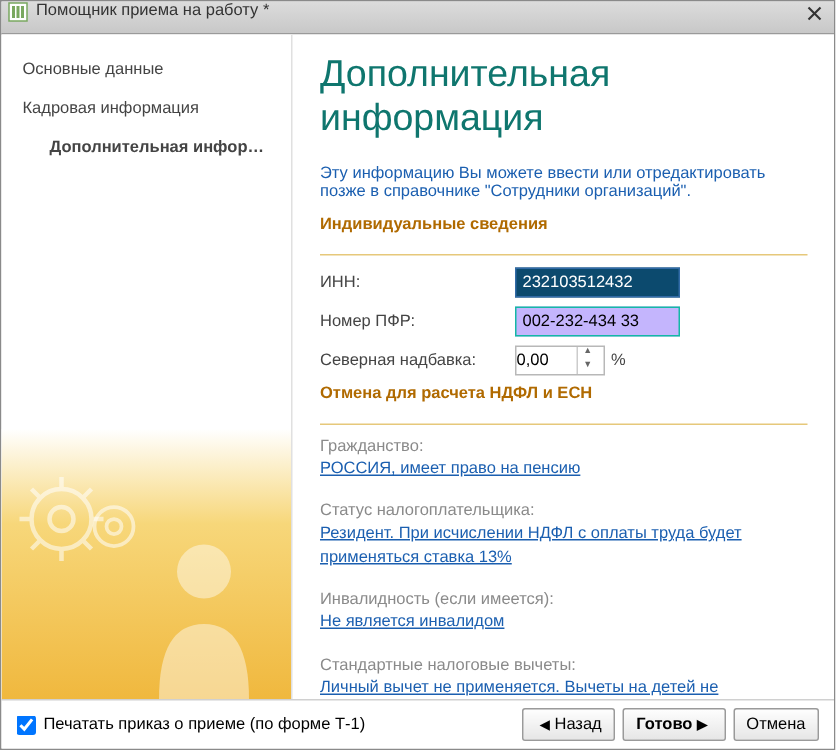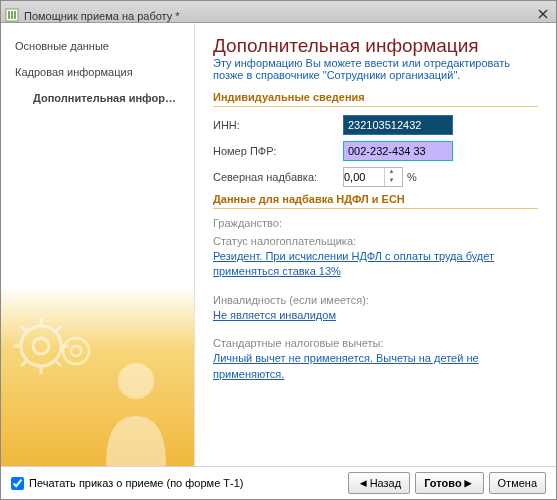--- a/index.html
+++ b/index.html
@@ -1,35 +1,35 @@
 <!DOCTYPE html>
 <html><head>
   <meta charset="utf-8">
   <style>
     * { margin: 0; padding: 0; box-sizing: border-box; font-family: Arial, sans-serif; font-size: 11px; }
     body { width: 557px; height: 500px; overflow: hidden; background: #fff; }
     .window { width: 100%; height: 100%; border: 1px solid #8a8a8a; display: flex; flex-direction: column; }
-    .titlebar { background: linear-gradient(#dcdcdc, #c8c8c8); border-bottom: 1px solid #9a9a9a; height: 22px; display: flex; align-items: flex-end; padding: 0 4px; }
+    .titlebar { background: linear-gradient(#dcdcdc, #c8c8c8); border-bottom: 1px solid #9a9a9a; height: 22px; display: flex; align-items: flex-start; padding: 0 4px; }
     .titlebar .icon { width: 14px; height: 14px; margin-right: 5px; display: inline-flex; align-items: center; justify-content: center; }
     .titlebar .title { flex: 1; color: #333; }
     .titlebar .close { width: 18px; height: 16px; display: flex; align-items: center; justify-content: center; color: #333; cursor: pointer; }
     .body { flex: 1; display: flex; overflow: hidden; background: #fff; }
     .sidebar { width: 194px; background: #fff; border-right: 1px solid #e0e0e0; display: flex; flex-direction: column; position: relative; }
     .nav { padding: 10px 0; }
     .nav-item { padding: 7px 14px; color: #444; cursor: pointer; white-space: nowrap; overflow: hidden; text-overflow: ellipsis; }
     .nav-item.active { font-weight: bold; padding-left: 32px; }
     .deco { position: absolute; bottom: 0; left: 0; right: 0; height: 180px; background: linear-gradient(180deg, #fff 0%, #f7d77a 35%, #f0b83e 100%); overflow: hidden; }
     .gear1, .gear2, .person { position: absolute; opacity: 0.55; }
     .gear1 { left: 10px; top: 30px; }
     .gear2 { left: 55px; top: 45px; }
     .person { left: 85px; bottom: 0; }
     .main { flex: 1; padding: 12px 18px 6px 18px; overflow-y: auto; color: #333; }
-    .h1 { font-size: 19px; color: #7f1d1d; margin-bottom: 0; }
+    .h1 { font-size: 25px; color: #0f766e; margin-bottom: 16px; }
     .intro { color: #1b5fb0; margin-bottom: 10px; }
-    .section-title { color: #b06a00; font-weight: bold; border-bottom: 1px solid #e6c87a; padding-bottom: 3px; margin-top: 6px; margin-bottom: 8px; }
+    .section-title { color: #b06a00; font-weight: bold; border-bottom: 1px solid #e6c87a; padding-bottom: 14px; margin-top: 6px; margin-bottom: 8px; }
     .field-row { display: flex; align-items: center; margin-bottom: 6px; }
     .field-label { width: 130px; color: #444; }
     .input-text { border: 1px solid #14b8a6; height: 20px; padding: 1px 4px; background: #c4b5fd; }
     .inn { background: #0c4a6e; color: #fff; border: 1px solid #316aa6; width: 110px; height: 20px; padding: 1px 4px; }
     .pfr { width: 110px; }
     .spin-wrap { border: 1px solid #b8b8b8; height: 20px; width: 60px; display: flex; align-items: center; background: #fff; }
     .spin-wrap input { border: none; width: 40px; padding-right: 3px; background: transparent; }
     .spin-btns { width: 14px; display: flex; flex-direction: column; border-left: 1px solid #ccc; }
     .spin-btn { height: 9px; font-size: 6px; line-height: 6px; text-align: center; cursor: pointer; color: #666; }
     .grey-label { color: #8a8a8a; margin-top: 6px; }
@@ -116,23 +116,24 @@
         <div class="spin-wrap">
           <input value="0,00" style="">
           <div class="spin-btns">
             <div class="spin-btn">▲</div>
             <div class="spin-btn">▼</div>
           </div>
         </div>
         <span class="pct">%</span>
       </div>
 
-      <div class="section-title">Данные для надбавка НДФЛ и ЕСН</div>
+      <div class="section-title">Отмена для расчета НДФЛ и ЕСН</div>
 
       <div class="grey-label">Гражданство:</div>
+      <a class="link">РОССИЯ, имеет право на пенсию</a>
 
       <div class="grey-label">Статус налогоплательщика:</div>
       <a class="link">Резидент. При исчислении НДФЛ с оплаты труда будет применяться ставка 13%</a>
 
       <div class="grey-label">Инвалидность (если имеется):</div>
       <a class="link">Не является инвалидом</a>
 
       <div class="grey-label">Стандартные налоговые вычеты:</div>
       <a class="link">Личный вычет не применяется. Вычеты на детей не применяются.</a>
     </div>

